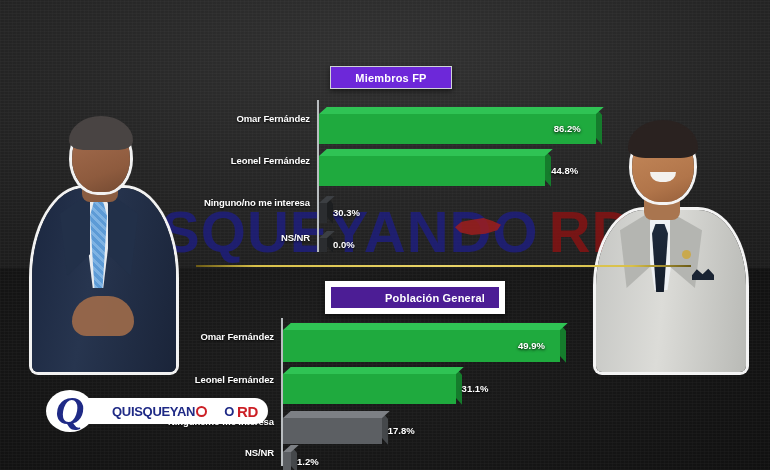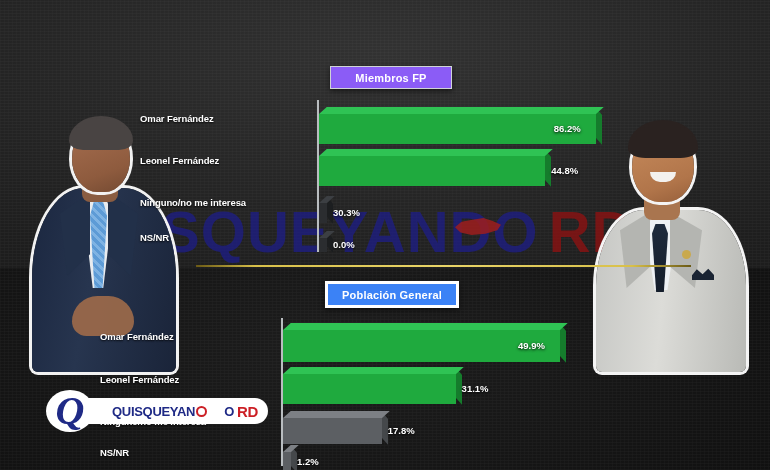--- a/index.html
+++ b/index.html
@@ -86,27 +86,28 @@
     position: absolute;
     display: flex; align-items: center; justify-content: center;
     color: #ffffff;
     font-size: 11px;
     font-weight: 700;
     letter-spacing: .2px;
     box-shadow: 0 2px 5px rgba(0,0,0,.55);
   }
   .badge-green {
     left: 330px; top: 66px; width: 120px; height: 21px;
-    background: #8b5cf6;
+    background: #6d28d9;
     border: 1px solid #cfd4d6;
   }
   .badge-orange {
     left: 325px; top: 281px; width: 128px; height: 21px;
-    background: #3b82f6;
-    border: 3px solid #ffffff;
+    background: #4c1d95;
+    border: 6px solid #ffffff;
+    padding-left: 40px;
   }
 
   
   .divider {
     position: absolute;
     left: 196px; top: 265px; width: 495px; height: 2px;
     background: linear-gradient(90deg, #6b5a15 0%, #d8c04a 12%, #e8d468 50%, #d8c04a 88%, #6b5a15 100%);
   }
 
   
@@ -120,20 +121,21 @@
     width: 2px;
     background: #b9bdc0;
   }
   .chart-top .axis    { left: 317px; height: 152px; }
   .chart-bottom .axis { left: 281px; height: 148px; }
 
   .row { position: absolute; left: 0; width: 770px; }
 
   .row-label {
     position: absolute;
+    text-align: right;
     color: #ffffff;
     font-size: 9.5px;
     font-weight: 700;
     letter-spacing: -0.1px;
     white-space: nowrap;
     text-shadow: 0 1px 2px rgba(0,0,0,.9);
   }
   .chart-top .row-label    { left: 140px; width: 170px; }
   .chart-bottom .row-label { left: 100px; width: 174px; }
 

